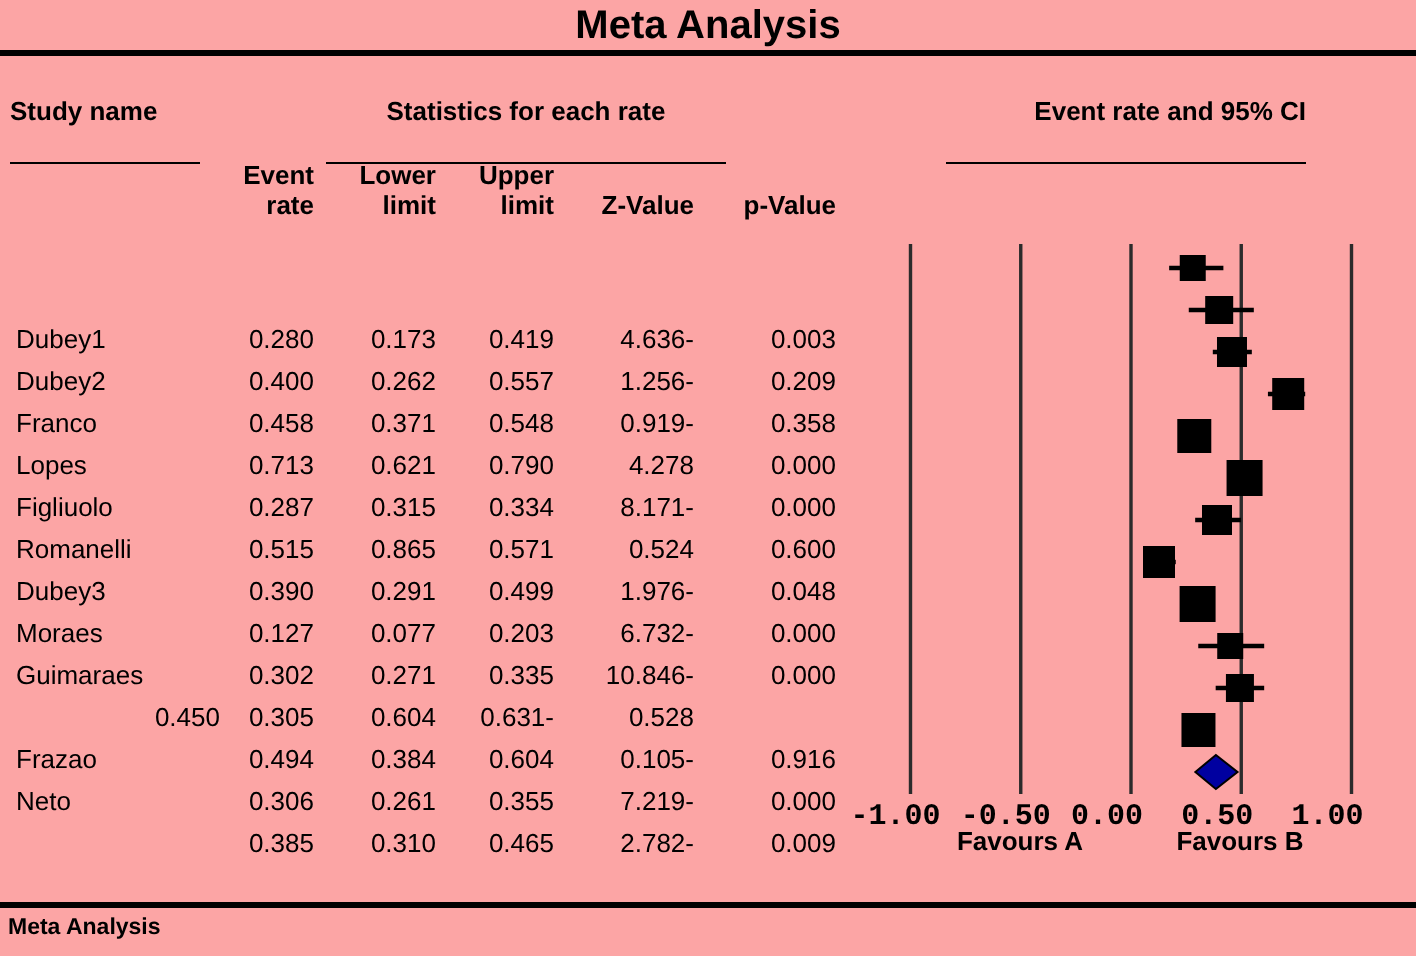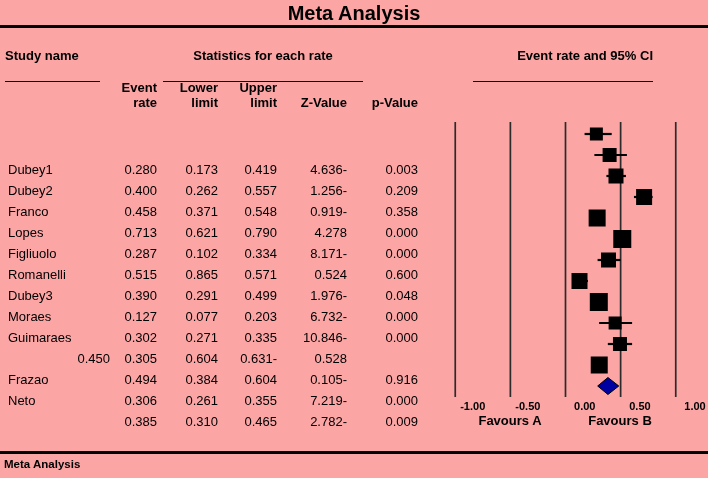--- a/index.html
+++ b/index.html
@@ -28,22 +28,22 @@
     position:absolute;left:8px;top:76px;height:34px;
     font-size:13px;font-weight:bold;line-height:15px;
     align-items:end;text-align:right;white-space:pre-line;
   }
   #rows{position:absolute;left:8px;top:123px;font-size:13px;margin-top:36px;}
   .row{height:21px;line-height:21px;}
   .cell-name{text-align:left;}
   .cell-num{text-align:right;}
   #forest-svg{position:absolute;left:0;top:0;width:708px;height:478px;}
   .tick{
-    position:absolute;top:400px;width:60px;text-align:right;
-    font-size:11px;font-weight:bold;
+    position:absolute;top:400px;width:60px;text-align:left;
+    font-size:15px;font-weight:bold;font-family:Liberation Mono, monospace;
   }
   .favours{
     position:absolute;top:413px;width:120px;text-align:center;
     font-size:13px;font-weight:bold;
   }
   #fav-a{left:450px;}
   #fav-b{left:560px;}
   .footer{position:absolute;left:4px;top:458px;font-size:11.5px;font-weight:bold;}
 </style>
 </head>
@@ -99,21 +99,21 @@
         <div class="cell-name">Lopes</div>
         <div class="cell-num">0.713</div>
         <div class="cell-num">0.621</div>
         <div class="cell-num">0.790</div>
         <div class="cell-num">4.278</div>
         <div class="cell-num">0.000</div>
       </div>
       <div class="grid-cols row">
         <div class="cell-name">Figliuolo</div>
         <div class="cell-num">0.287</div>
-        <div class="cell-num">0.102</div>
+        <div class="cell-num">0.315</div>
         <div class="cell-num">0.334</div>
         <div class="cell-num">8.171-</div>
         <div class="cell-num">0.000</div>
       </div>
       <div class="grid-cols row">
         <div class="cell-name">Romanelli</div>
         <div class="cell-num">0.515</div>
         <div class="cell-num">0.865</div>
         <div class="cell-num">0.571</div>
         <div class="cell-num">0.524</div>

